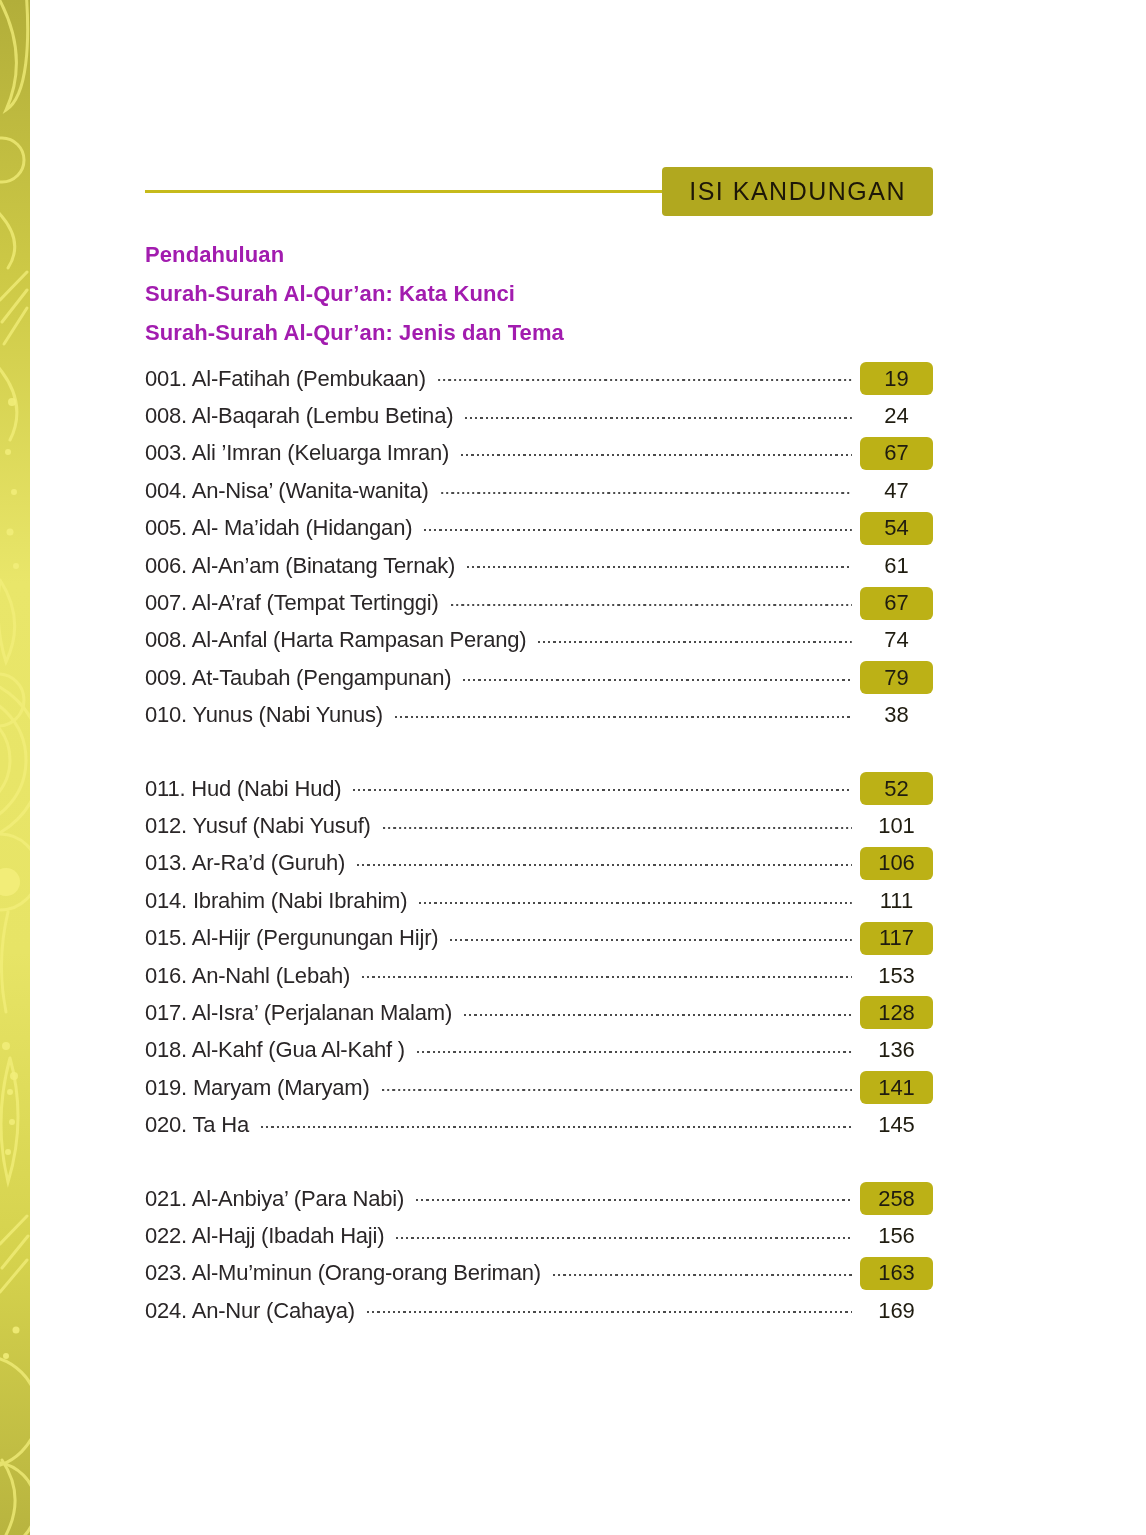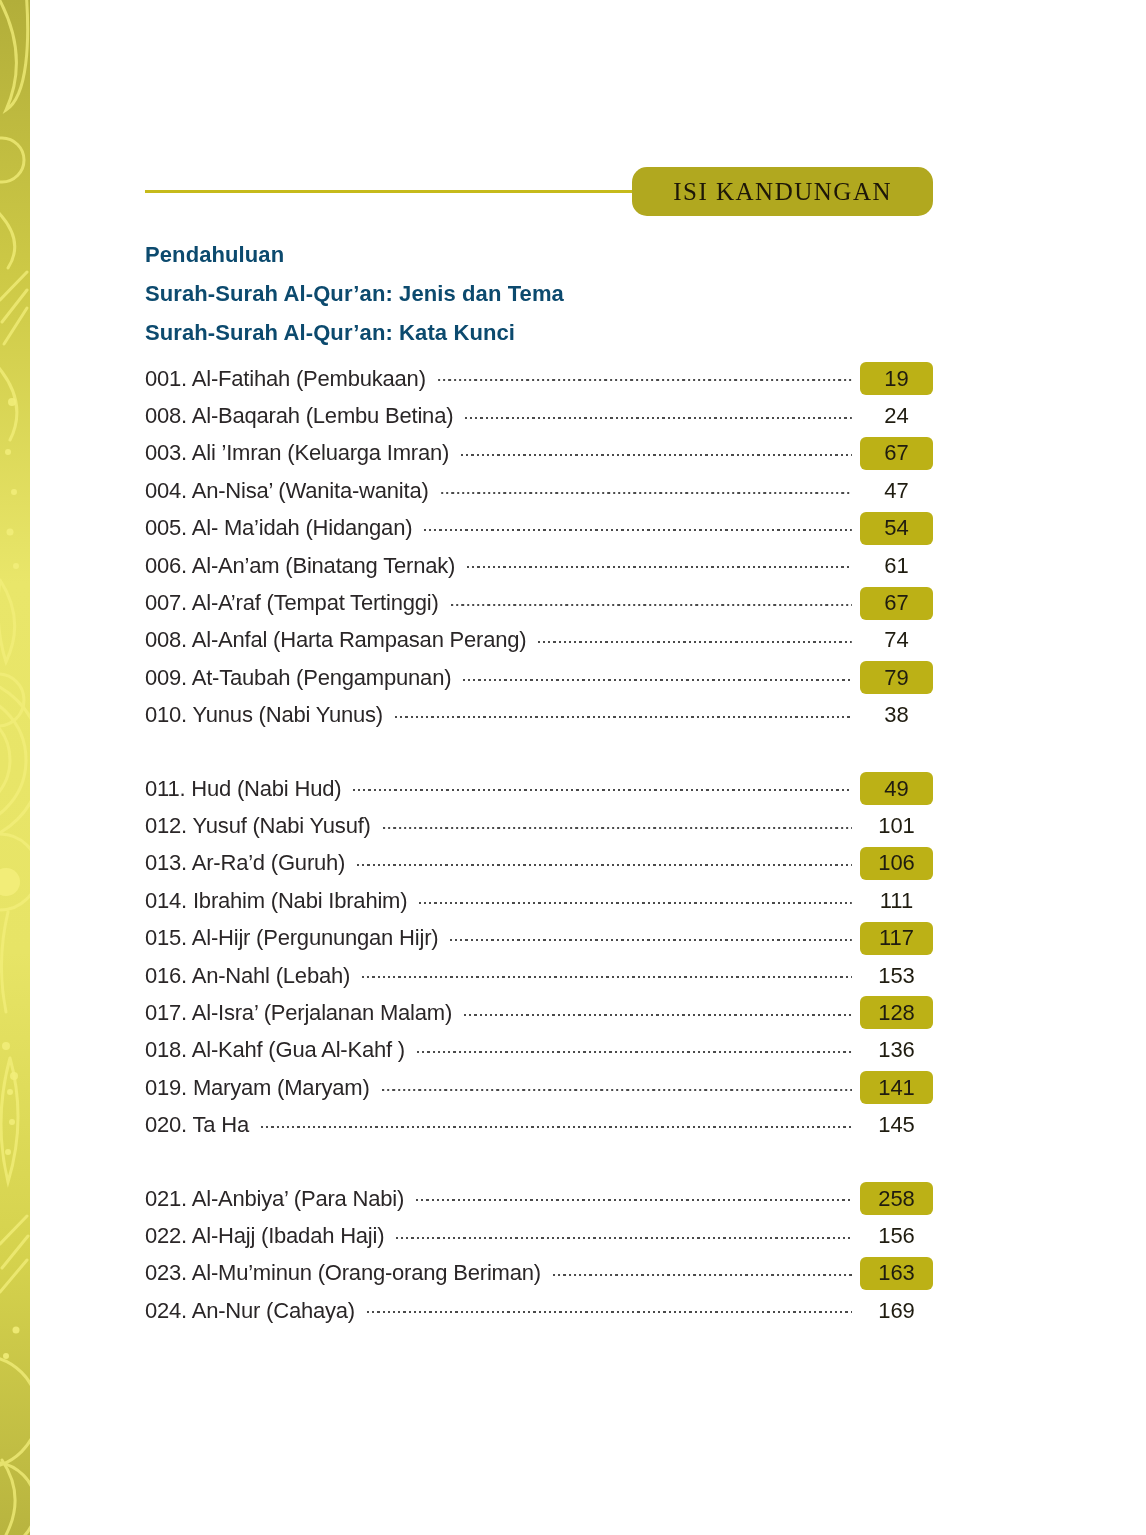--- a/index.html
+++ b/index.html
@@ -16,30 +16,30 @@
     width:1146px;height:1535px;position:relative;overflow:hidden;
     font-family:"Liberation Sans", sans-serif;color:var(--text);
   }
   .side-strip{position:absolute;left:0;top:0;display:block;}
   .header{
     position:absolute;left:145px;top:167px;width:788px;height:49px;
     display:flex;align-items:center;
   }
   .header-rule{flex:1;height:3px;background:var(--rule);}
   .header-pill{
-    height:49px;padding:0 41px;border-radius:15px;
+    height:49px;padding:0 27px;border-radius:4px;
     background:var(--accent-pill);
     display:flex;align-items:center;justify-content:center;
-    font-family:Liberation Serif, serif;
+    font-family:Liberation Sans, sans-serif;
     font-size:25px;letter-spacing:1.5px;color:var(--title-text);
     white-space:nowrap;
   }
   .content{position:absolute;left:145px;top:235px;width:788px;}
   .intro-line{
-    font-weight:bold;font-size:22px;line-height:39px;color:#0c4a6e;
+    font-weight:bold;font-size:22px;line-height:39px;color:#a21caf;
     letter-spacing:0.1px;
   }
   .toc-groups{margin-top:8px;}
   .toc-group + .toc-group{margin-top:36px;}
   .toc-row{display:flex;align-items:center;height:37.4px;}
   .t{font-size:22px;white-space:pre;letter-spacing:-0.2px;}
   .dots{
     flex:1;height:3px;align-self:center;margin:0 8px 0 12px;
     transform:translateY(2px);
     background-image:repeating-linear-gradient(to right, var(--dots) 0 2.2px, transparent 2.2px 5.2px);
@@ -108,22 +108,22 @@
 </svg>
 
 <div class="header">
   <div class="header-rule"></div>
   <div class="header-pill">ISI KANDUNGAN</div>
 </div>
 
 <div class="content">
   <div class="intro">
       <div class="intro-line">Pendahuluan</div>
+      <div class="intro-line">Surah-Surah Al-Qur’an: Kata Kunci</div>
       <div class="intro-line">Surah-Surah Al-Qur’an: Jenis dan Tema</div>
-      <div class="intro-line">Surah-Surah Al-Qur’an: Kata Kunci</div>
     </div>
   <div class="toc-groups">
       <div class="toc-group">
         <div class="toc-row">
           <span class="t">001. Al-Fatihah (Pembukaan)</span>
           <span class="dots"></span>
           <span class="pg hl">19</span>
         </div>
         <div class="toc-row">
           <span class="t">008. Al-Baqarah (Lembu Betina)</span>
@@ -168,21 +168,21 @@
         <div class="toc-row">
           <span class="t">010. Yunus (Nabi Yunus)</span>
           <span class="dots"></span>
           <span class="pg">38</span>
         </div>
       </div>
       <div class="toc-group">
         <div class="toc-row">
           <span class="t">011. Hud (Nabi Hud)</span>
           <span class="dots"></span>
-          <span class="pg hl">49</span>
+          <span class="pg hl">52</span>
         </div>
         <div class="toc-row">
           <span class="t">012. Yusuf (Nabi Yusuf)</span>
           <span class="dots"></span>
           <span class="pg">101</span>
         </div>
         <div class="toc-row">
           <span class="t">013. Ar-Ra’d (Guruh)</span>
           <span class="dots"></span>
           <span class="pg hl">106</span>

